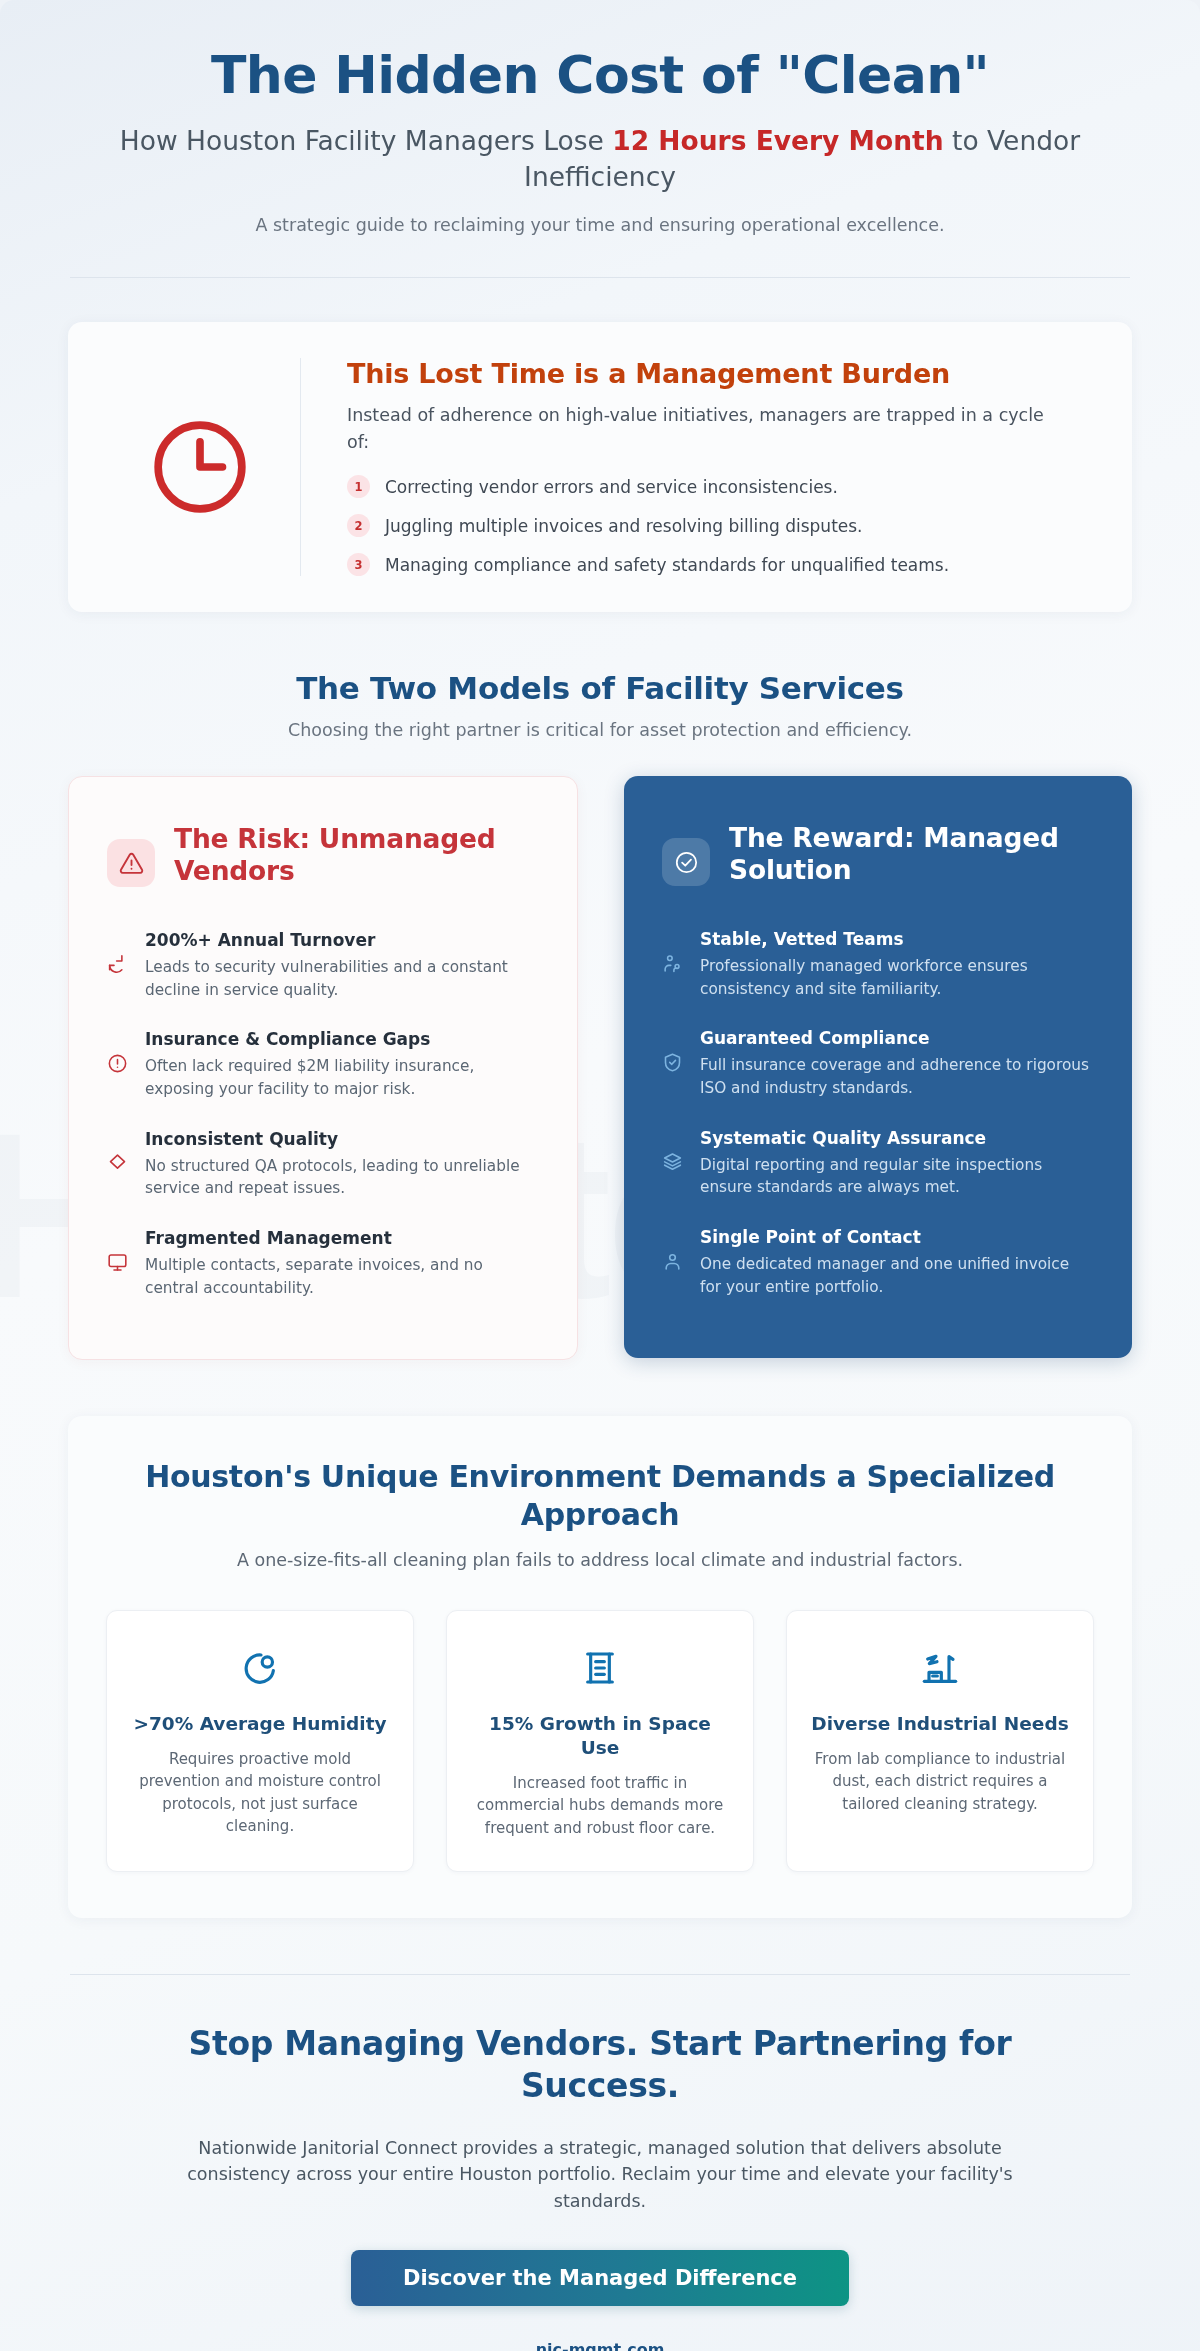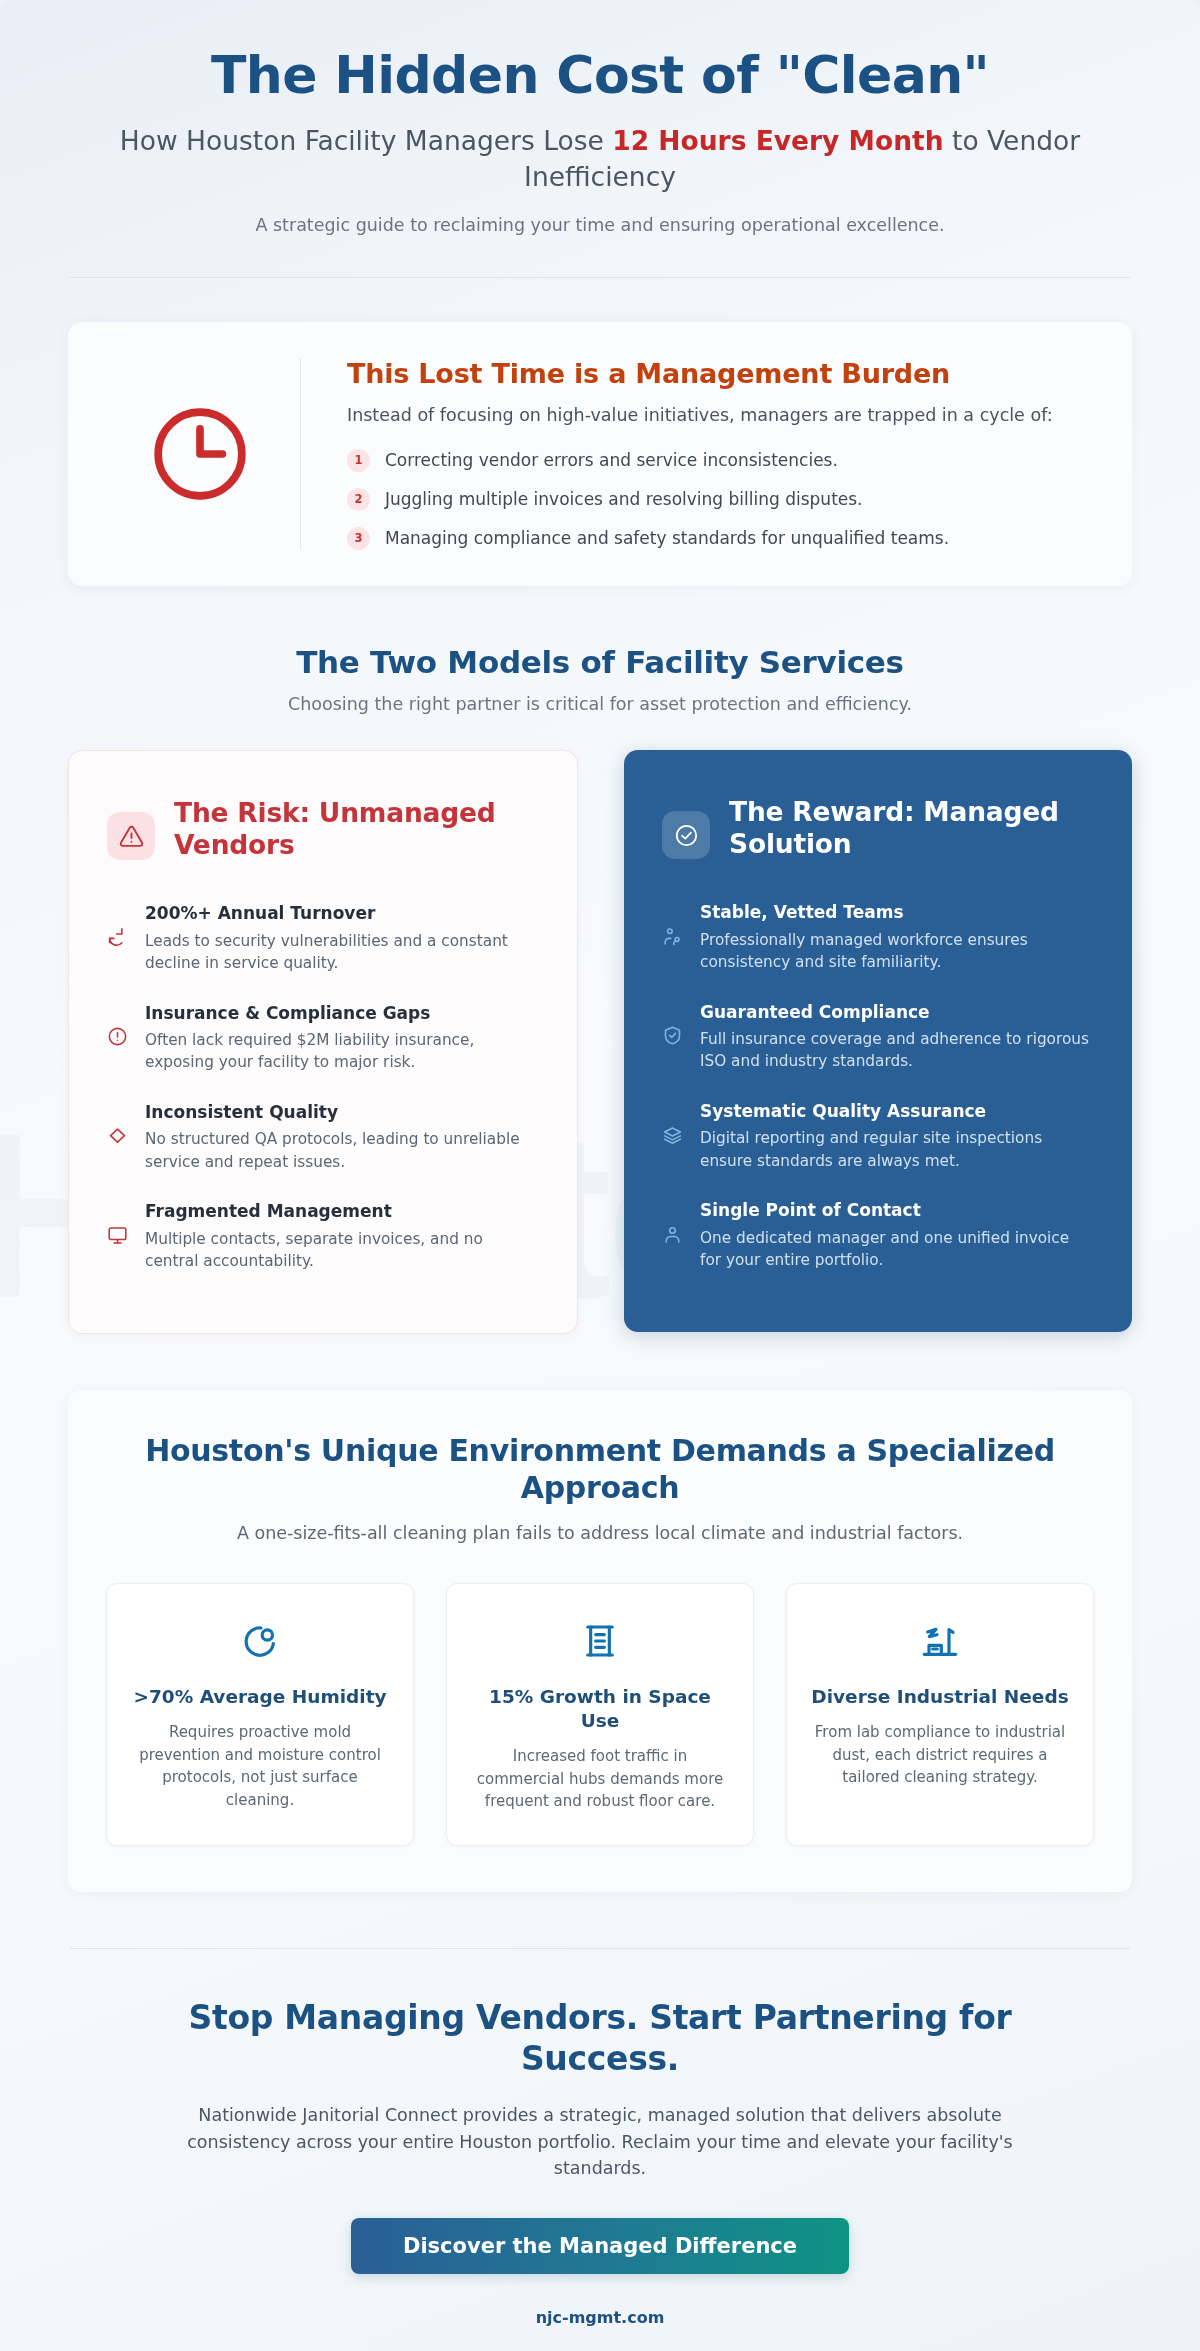--- a/index.html
+++ b/index.html
@@ -296,21 +296,21 @@
   .cta { text-align: center; padding: 48px 110px 0 110px; }
   .cta h2 {
     font-size: 33px;
     font-weight: 700;
     color: #1b5183;
     line-height: 1.26;
     letter-spacing: -0.3px;
     font-family: "DejaVu Sans", sans-serif;
   }
   .cta p {
-    margin: 22px auto 0 auto;
+    margin: 28px auto 0 auto;
     max-width: 900px;
     font-size: 17.5px;
     color: #4a5763;
     line-height: 1.52;
     font-family: "DejaVu Sans", sans-serif;
   }
   .cta-btn {
     display: inline-block;
     margin-top: 36px;
     padding: 16px 52px;
@@ -356,21 +356,21 @@
     <div class="burden-card">
       <div class="burden-icon-wrap">
         <svg width="108" height="108" viewBox="0 0 24 24" fill="none" stroke="#cc2b2b" stroke-width="1.7" stroke-linecap="round" stroke-linejoin="round">
           <circle cx="12" cy="12" r="9.3"></circle>
           <polyline points="12 6.4 12 12 17 12"></polyline>
         </svg>
       </div>
       <div class="burden-divider"></div>
       <div class="burden-body">
         <div class="burden-title">This Lost Time is a Management Burden</div>
-        <div class="burden-desc">Instead of focusing on high-value initiatives, managers are trapped in a cycle of:</div>
+        <div class="burden-desc">Instead of adherence on high-value initiatives, managers are trapped in a cycle of:</div>
         <ul class="burden-list">
           <li>
             <span class="num-badge">1</span>
             <span class="txt">Correcting vendor errors and service inconsistencies.</span>
           </li>
           <li>
             <span class="num-badge">2</span>
             <span class="txt">Juggling multiple invoices and resolving billing disputes.</span>
           </li>
           <li>

